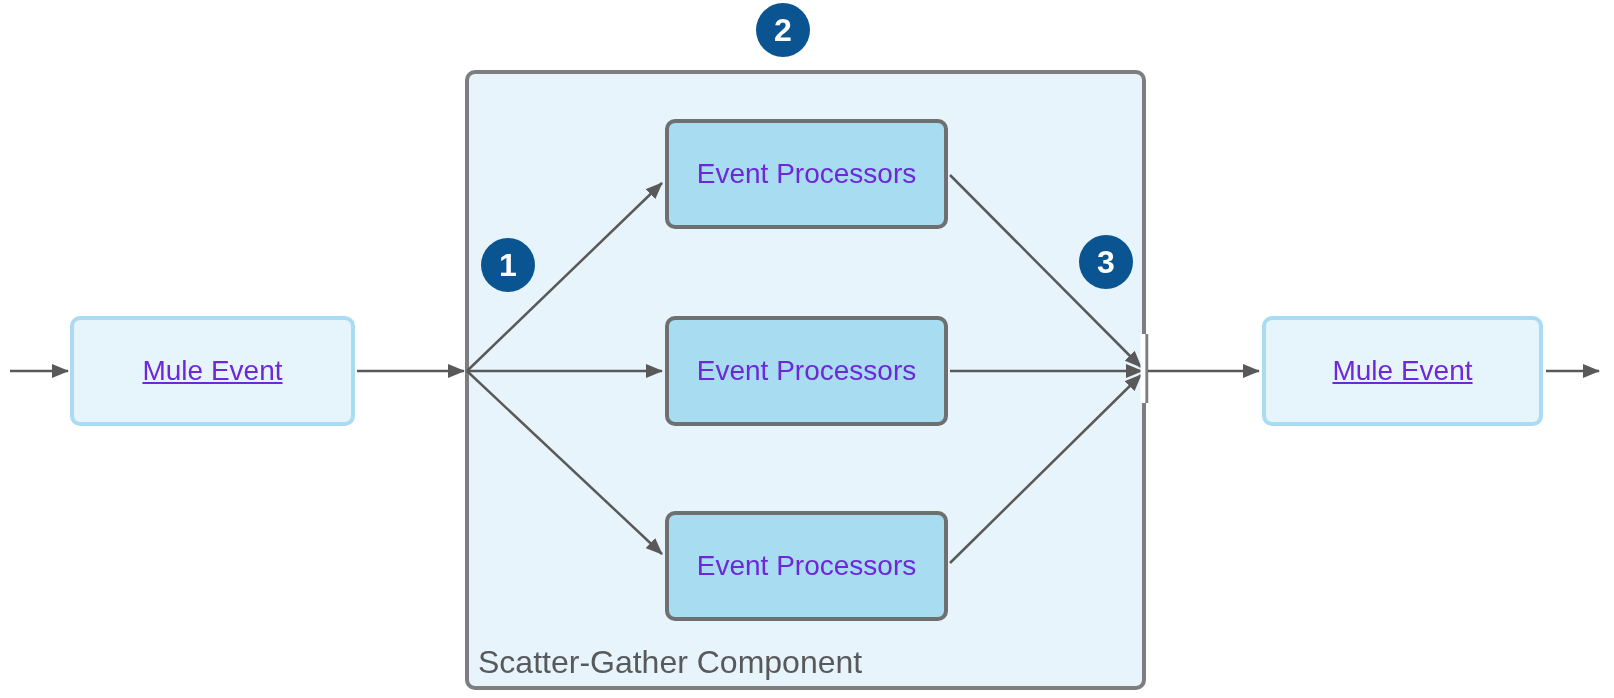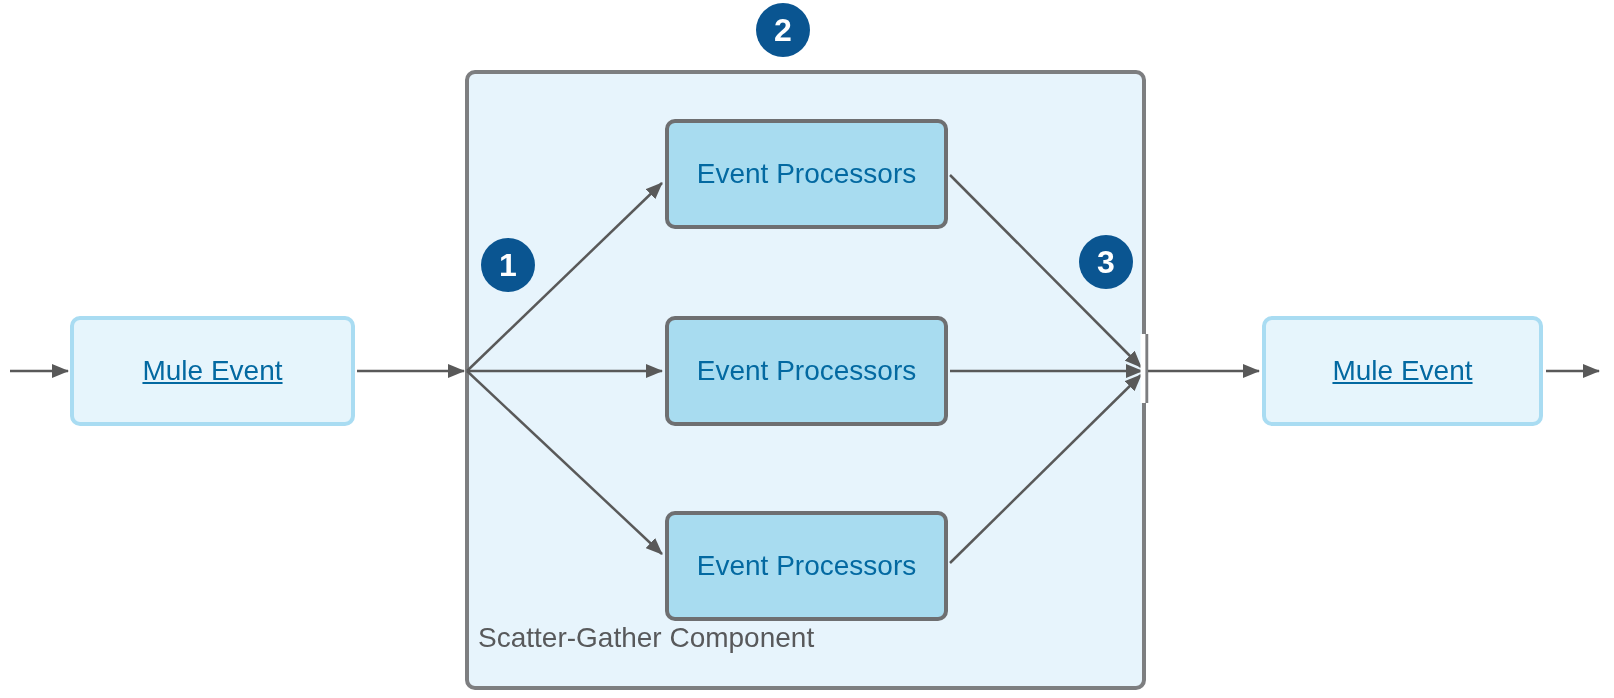--- a/index.html
+++ b/index.html
@@ -16,37 +16,37 @@
     position: absolute;
     left: 465px; top: 70px;
     width: 681px; height: 620px;
     box-sizing: border-box;
     background: #E7F4FC;
     border: 4px solid #7D7E80;
     border-radius: 10px;
   }
   .sg-label {
     position: absolute;
-    left: 478px; top: 623px;
-    font-size: 28px;
+    left: 478px; top: 647px;
+    font-size: 32px;
     line-height: 30px;
     font-weight: 500;
     color: #58595B;
     white-space: nowrap;
   }
   
   .node {
     position: absolute;
     box-sizing: border-box;
     display: flex;
     align-items: center;
     justify-content: center;
     font-size: 28px;
     font-weight: 500;
-    color: #0369a1;
+    color: #6d28d9;
     white-space: nowrap;
   }
   .mule {
     background: #E6F5FC;
     border: 4px solid #A9DCF2;
     border-radius: 10px;
     width: 285px; height: 110px; text-decoration: underline;
   }
   .mule-left  { left: 70px;   top: 316px; }
   .mule-right { left: 1262px; top: 316px; width: 281px; }

